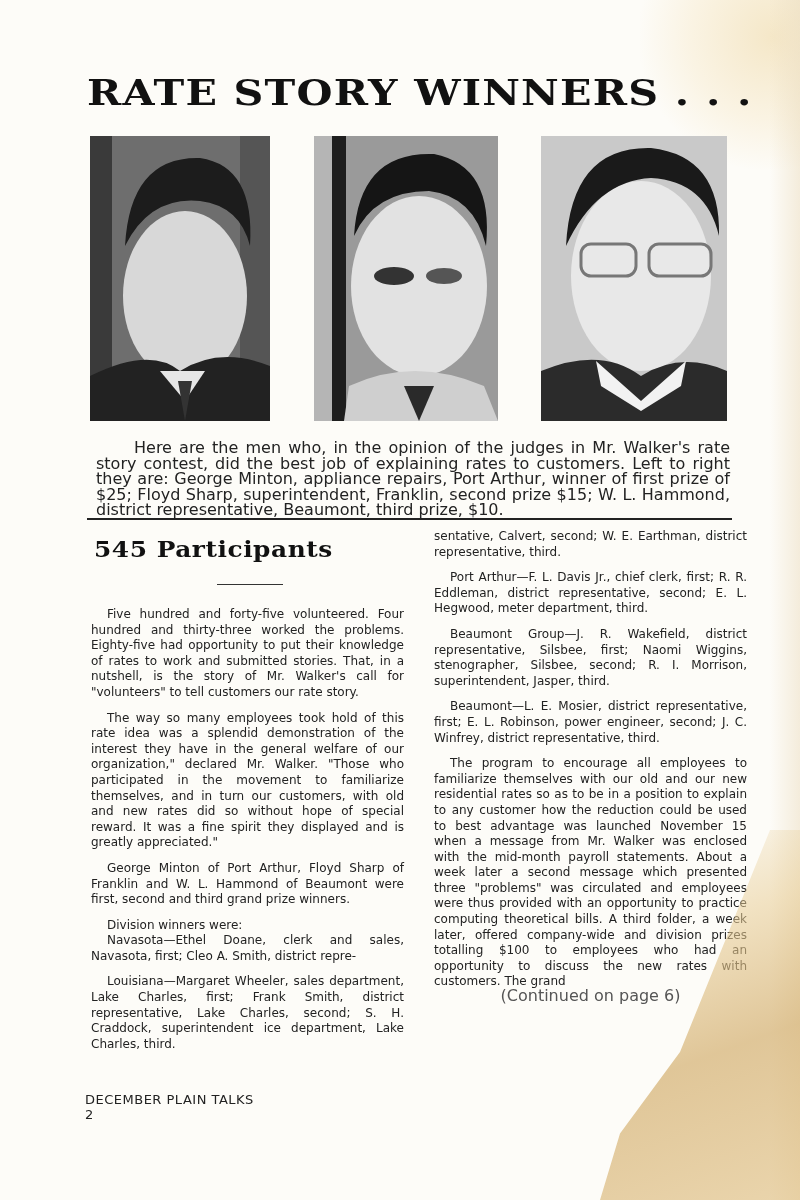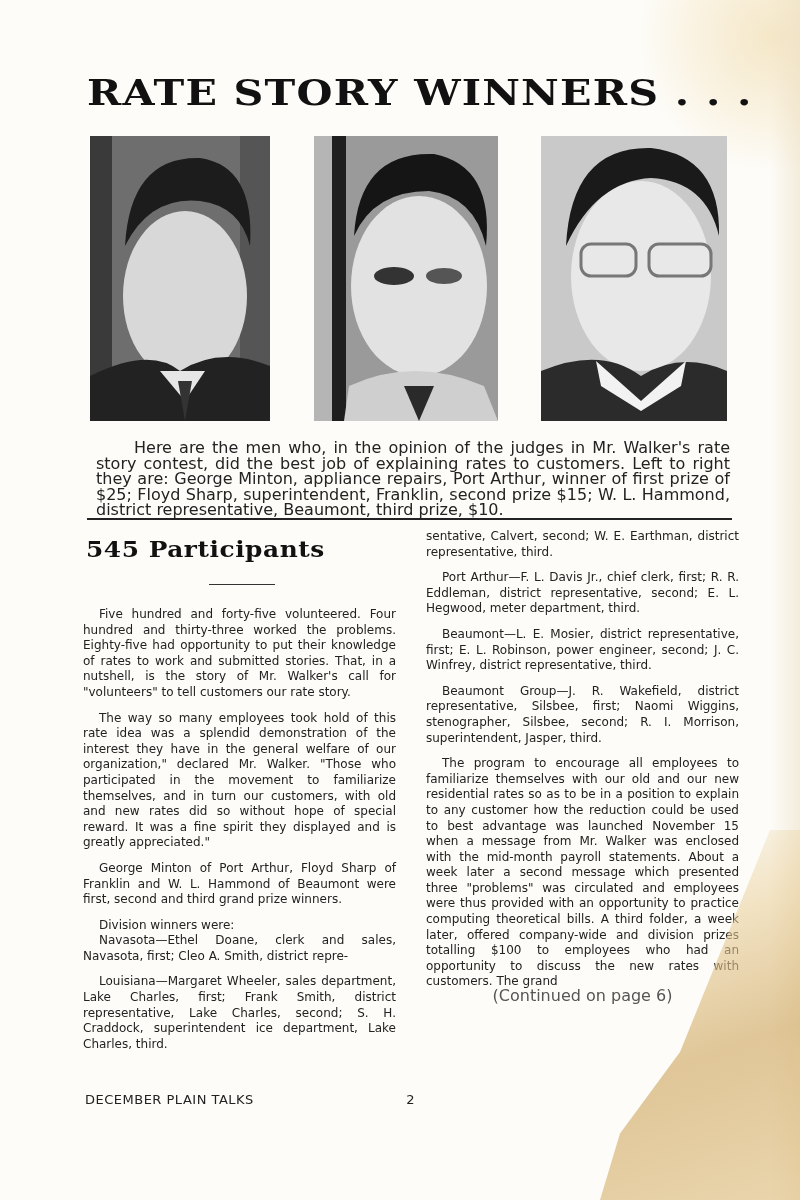--- a/index.html
+++ b/index.html
@@ -40,37 +40,37 @@
   #photo-2 { left: 314px; width: 184px; }
   #photo-3 { left: 541px; width: 186px; }
   .caption {
     position: absolute; left: 96px; top: 440px; width: 634px;
     font-size: 16px; line-height: 15.5px; text-align: justify; color: #222;
     text-indent: 38px;
   }
   .rule {
     position: absolute; left: 87px; top: 518px; width: 645px; height: 2px; background: #222;
   }
-  .col { position: absolute; font-size: 12px; line-height: 15.6px; color: #222; text-align: justify; }
+  .col { position: absolute; font-size: 12px; line-height: 15.6px; color: #222; text-align: justify; margin-left: 8px; }
   #col-left { left: 83px; top: 528px; width: 313px; }
   #col-right { left: 426px; top: 529px; width: 313px; }
   .col p { margin: 0 0 10px 0; text-indent: 16px; }
   .col p.noind { text-indent: 0; }
   .col p.tight { margin-bottom: 0; }
   .sub-head {
     font-family: "DejaVu Serif", serif; font-weight: bold; font-size: 23px;
     line-height: 30px; margin: 6px 0 0 3px; color: #111; letter-spacing: 0.5px;
     transform: scaleX(1.08); transform-origin: left center; white-space: nowrap;
   }
   .short-rule { width: 66px; height: 1px; background: #333; margin: 20px auto 22px 126px; }
   .continued { text-align: center; color: #555; font-size: 16px; margin-top: -2px; }
   .footer {
     position: absolute; top: 1092px; left: 85px; width: 330px;
     font-size: 13px; letter-spacing: 0.5px; color: #222;
-    display: flex; justify-content: space-between;
+    display: flex; justify-content: space-between; flex-direction: column;
   }
 </style>
 </head>
 <body>
 
 <div class="stain-top"></div>
 <div class="stain-right"></div>
 
 <h1 class="headline" style="margin:0;">RATE STORY WINNERS . . .</h1>
 
@@ -121,22 +121,22 @@
   <p>The way so many employees took hold of this rate idea was a splendid demonstration of the interest they have in the general welfare of our organization," declared Mr. Walker. "Those who participated in the movement to familiarize themselves, and in turn our customers, with old and new rates did so without hope of special reward. It was a fine spirit they displayed and is greatly appreciated."</p>
   <p>George Minton of Port Arthur, Floyd Sharp of Franklin and W. L. Hammond of Beaumont were first, second and third grand prize winners.</p>
   <p class="tight">Division winners were:</p>
   <p>Navasota—Ethel Doane, clerk and sales, Navasota, first; Cleo A. Smith, district repre-</p>
   <p>Louisiana—Margaret Wheeler, sales department, Lake Charles, first; Frank Smith, district representative, Lake Charles, second; S. H. Craddock, superintendent ice department, Lake Charles, third.</p>
 </div>
 
 <div class="col" id="col-right">
   <p class="noind">sentative, Calvert, second; W. E. Earthman, district representative, third.</p>
   <p>Port Arthur—F. L. Davis Jr., chief clerk, first; R. R. Eddleman, district representative, second; E. L. Hegwood, meter department, third.</p>
+  <p>Beaumont Group—J. R. Wakefield, district representative, Silsbee, first; Naomi Wiggins, stenographer, Silsbee, second; R. I. Morrison, superintendent, Jasper, third.</p>
   <p>Beaumont—L. E. Mosier, district representative, first; E. L. Robinson, power engineer, second; J. C. Winfrey, district representative, third.</p>
-  <p>Beaumont Group—J. R. Wakefield, district representative, Silsbee, first; Naomi Wiggins, stenographer, Silsbee, second; R. I. Morrison, superintendent, Jasper, third.</p>
   <p class="tight">The program to encourage all employees to familiarize themselves with our old and our new residential rates so as to be in a position to explain to any customer how the reduction could be used to best advantage was launched November 15 when a message from Mr. Walker was enclosed with the mid-month payroll statements. About a week later a second message which presented three "problems" was circulated and employees were thus provided with an opportunity to practice computing theoretical bills. A third folder, a week later, offered company-wide and division prizes totalling $100 to employees who had an opportunity to discuss the new rates with customers. The grand</p>
   <div class="continued">(Continued on page 6)</div>
 </div>
 
 <div class="stain-bottom"></div>
 
 <div class="footer">
   <span>DECEMBER PLAIN TALKS</span>
   <span>2</span>
 </div>

